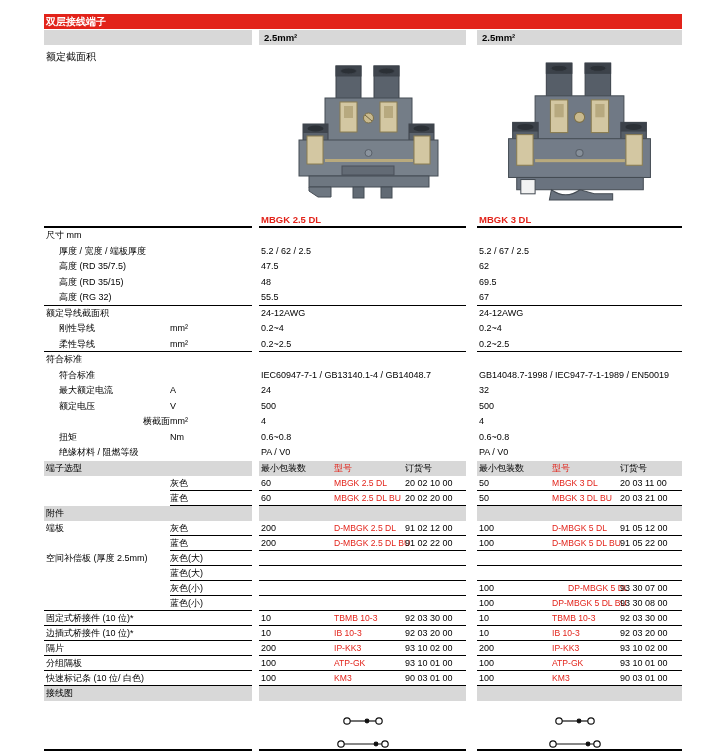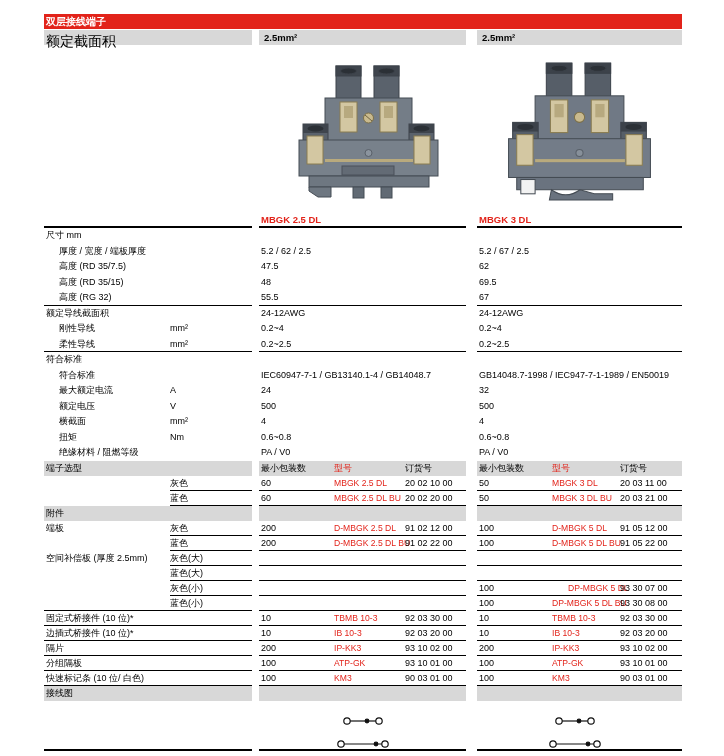--- a/index.html
+++ b/index.html
@@ -7,21 +7,21 @@
   body{width:724px;height:756px;overflow:hidden;font-family:"Liberation Sans",sans-serif}
   #page{position:relative;width:724px;height:756px;background:#fff}
 
   
   #titlebar{position:absolute;left:44px;top:14px;width:638px;height:15px;background:#e2231a;
     color:#fff;font-size:10px;font-weight:bold;line-height:15px;padding-left:2px}
 
   
   #ratedrow{position:absolute;left:44px;top:30px;width:638px;height:15px;font-size:9px}
   .graybox{position:absolute;top:0;height:100%;background:#d8d8d8}
-  .rlabel{position:absolute;left:2px;top:3px;font-size:14px;z-index:1}
+  .rlabel{position:absolute;left:2px;top:20px;font-size:10px;z-index:1}
   .rval{position:absolute;top:2px;font-size:9.5px;font-weight:bold;z-index:1}
 
   
   .photo{position:absolute}
 
   
   #tbl{position:absolute;left:44px;top:212px;width:638px}
   .row{position:relative;display:grid;
     grid-template-columns:126px 82px 7px 73px 71px 63px 11px 73px 68px 64px;
     align-items:center}
@@ -196,21 +196,21 @@
           <div class="c val" style="grid-column: 4 / 7;">24</div>
           <div class="c val" style="grid-column: 8 / 11;">32</div>
         </div>
         <div class="row t-spec">
           <div class="c lbl ind" style="grid-column: 1 / 2;">额定电压</div>
           <div class="c unit" style="grid-column: 2 / 3;">V</div>
           <div class="c val" style="grid-column: 4 / 7;">500</div>
           <div class="c val" style="grid-column: 8 / 11;">500</div>
         </div>
         <div class="row t-spec">
-          <div class="c lbl ind" style="grid-column: 1 / 2;">横截面</div>
+          <div class="c lbl ind" style="grid-column: 1 / 2; text-align: right;">横截面</div>
           <div class="c unit" style="grid-column: 2 / 3;">mm²</div>
           <div class="c val" style="grid-column: 4 / 7;">4</div>
           <div class="c val" style="grid-column: 8 / 11;">4</div>
         </div>
         <div class="row t-spec">
           <div class="c lbl ind" style="grid-column: 1 / 2;">扭矩</div>
           <div class="c unit" style="grid-column: 2 / 3;">Nm</div>
           <div class="c val" style="grid-column: 4 / 7;">0.6~0.8</div>
           <div class="c val" style="grid-column: 8 / 11;">0.6~0.8</div>
         </div>

